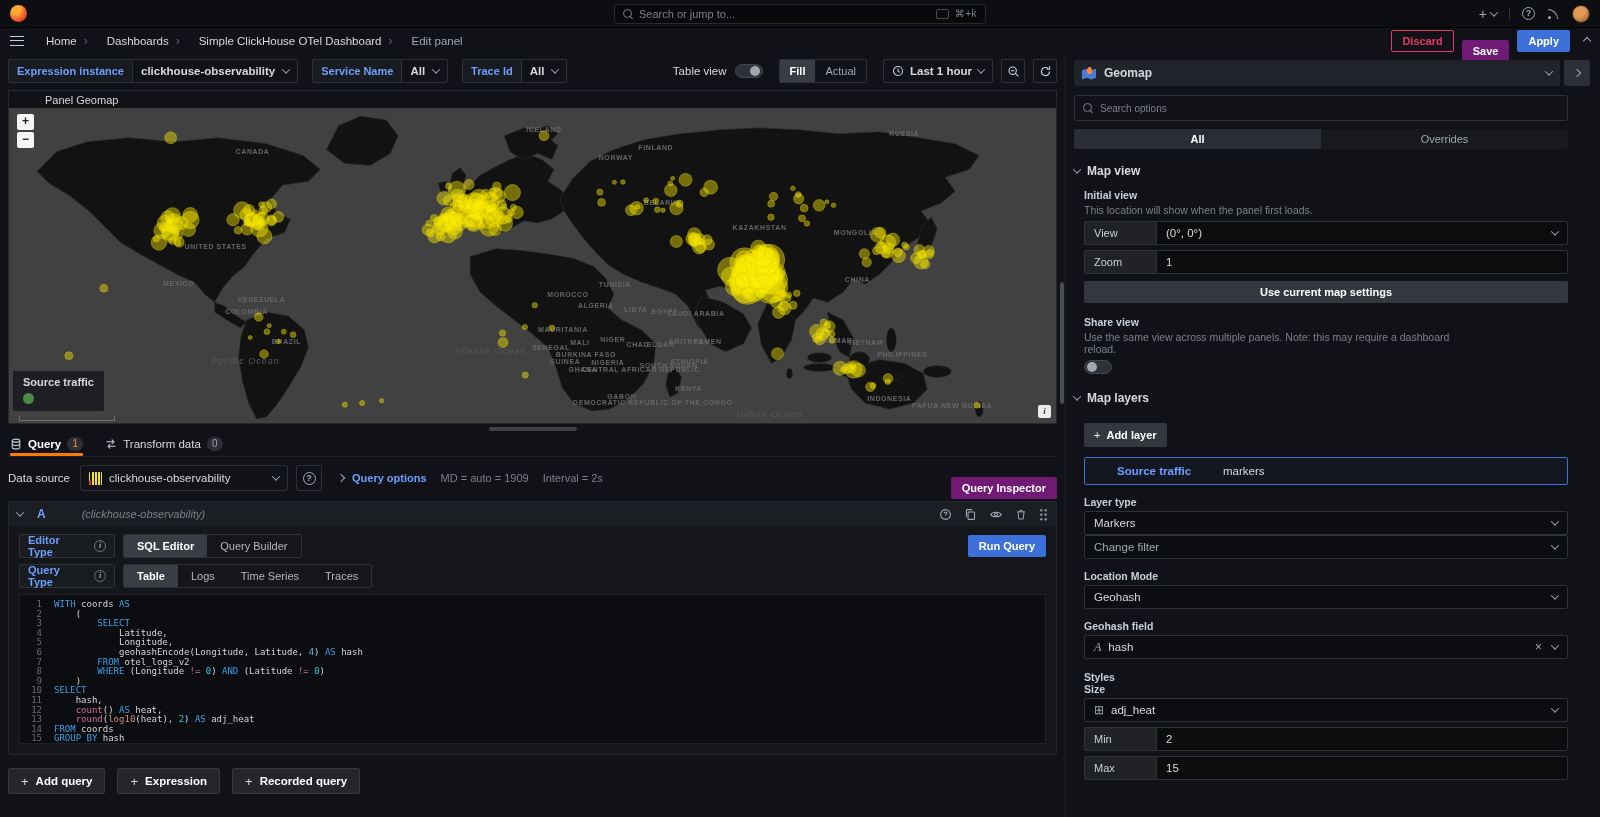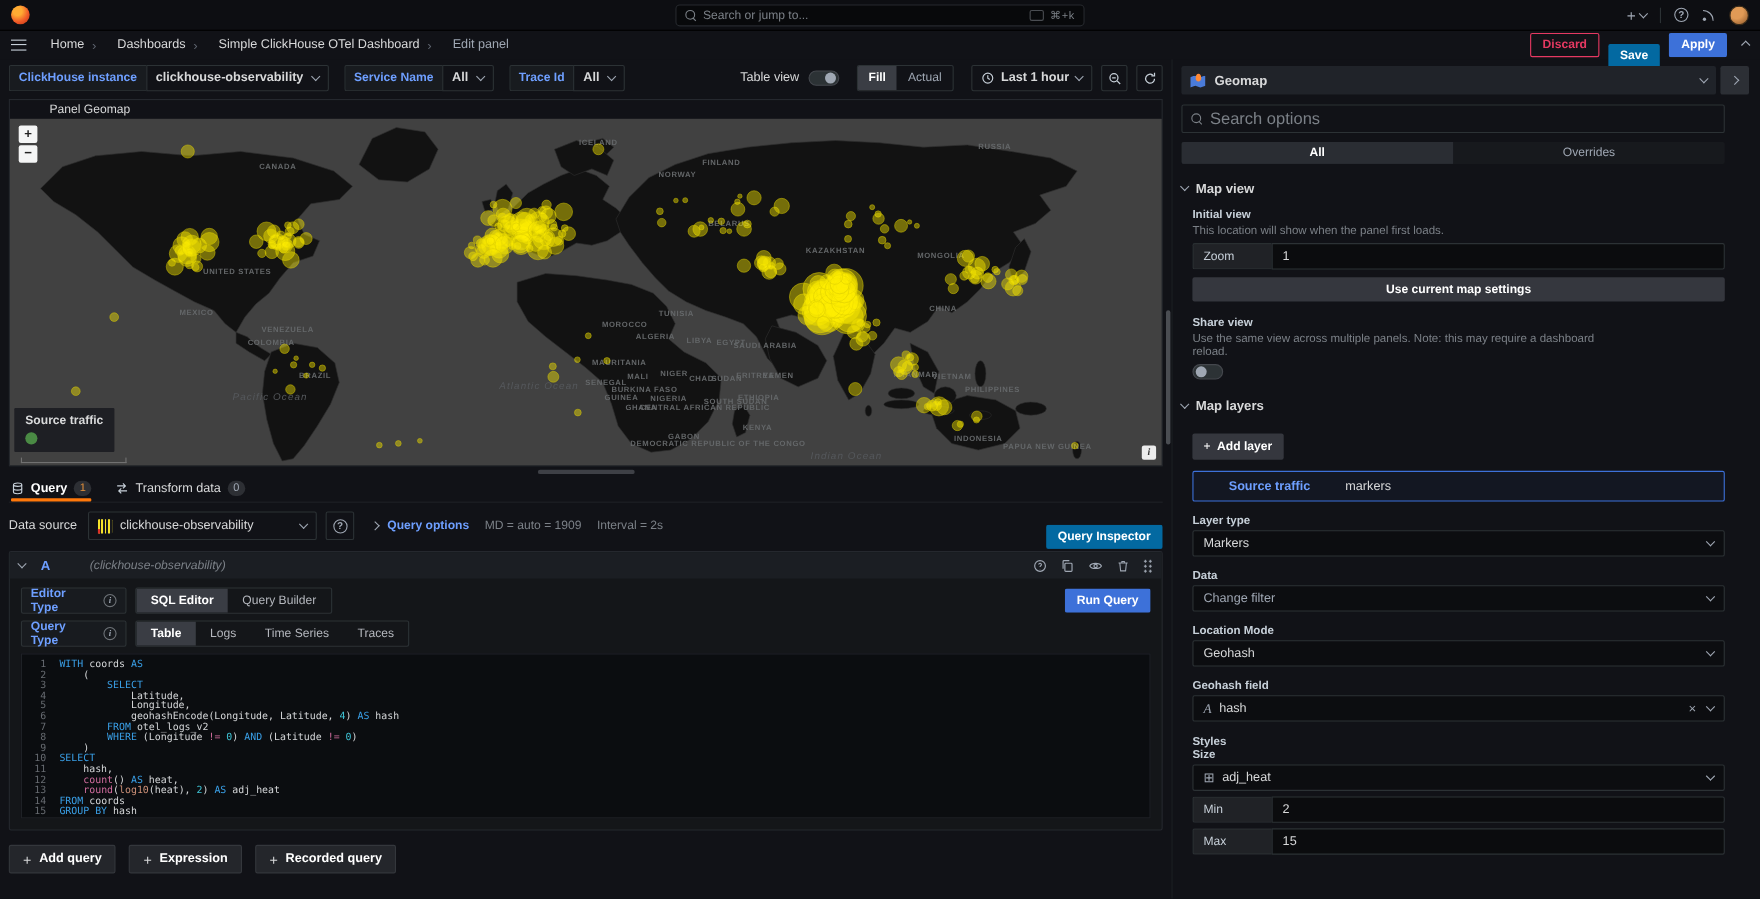--- a/index.html
+++ b/index.html
@@ -35,21 +35,21 @@
   .navrow2{ height:26px; display:flex; align-items:center; padding:0 10px; gap:10px; flex:0 0 26px; background:#111217;}
   .burger{ width:14px; height:10px; border-top:1.6px solid #c7d0d9; border-bottom:1.6px solid #c7d0d9; position:relative;}
   .burger::after{content:"";position:absolute;left:0;top:2.7px;width:14px;height:1.6px;background:#c7d0d9;}
   .crumbs{ display:flex; align-items:center; gap:7px; font-size:11.5px;}
   .crumb{ color:#d8d9da;padding-left:12px; }
   .crumb.dim{ color:#9fa7b3; }
   .crumb-sep{ color:#5f6570; font-size:12px; }
   .nav2-right{ margin-left:auto; display:flex; align-items:center; gap:8px;}
   .btn{ height:22px; border-radius:2px; font-size:11px; font-weight:bold; padding:0 10px; display:inline-flex; align-items:center; border:1px solid transparent; cursor:default;}
   .btn-danger{ color:#e63962; border-color:#e63962; background:transparent;}
-  .btn-sec{ background:#0369a1; color:#fff;margin-top:20px;}
+  .btn-sec{ background:#701a75; color:#fff;margin-top:20px;}
   .btn-primary{ background:#3d71d9; color:#fff;}
   .chev{ width:6px;height:6px;border-right:1.6px solid #9fa7b3;border-bottom:1.6px solid #9fa7b3; display:inline-block;}
   .chev.down{ transform:rotate(45deg) translate(-1px,-1px);}
   .chev.up{ transform:rotate(-135deg);}
   .chev.right{ transform:rotate(-45deg);}
 
   
   .main{ flex:1; display:flex; min-height:0;}
   .left-pane{ width:1065px; flex:0 0 1065px; padding:4px 8px 0 8px; position:relative;}
   .sidebar{ flex:1; border-left:1px solid #1c1e22; padding:4px 10px 0 8px; overflow:hidden;}
@@ -144,21 +144,21 @@
   
   .sb-head{ display:flex; align-items:center; gap:4px; margin-top:2px;}
   .sb-head .bar{ flex:1; height:26px; background:#202329; border-radius:2px; display:flex; align-items:center; gap:8px; padding:0 8px;}
   .sb-head .title{ font-size:12px; font-weight:bold; color:#d8d9da; flex:1;}
   .sb-head .collapse{ width:26px; height:26px; background:#2c2f35; border-radius:2px; display:flex; align-items:center; justify-content:center;}
   .geo-ico{ width:14px; height:13px; position:relative;}
   .geo-ico::before{ content:""; position:absolute; inset:2px 0 0 0; background:#4a7bd9; clip-path:polygon(0 15%,33% 0,66% 15%,100% 0,100% 85%,66% 100%,33% 85%,0 100%);}
   .geo-ico::after{ content:""; position:absolute; left:4.5px; top:0; width:5px; height:7px; background:#ff8833; border-radius:50% 50% 50% 50%/60% 60% 40% 40%;}
   .sb-content{ margin-right:22px;}
   .sb-search{ margin-top:9px; height:26px; border:1px solid #2c3235; border-radius:2px; display:flex; align-items:center; gap:7px; padding:0 8px;}
-  .sb-search input{ background:transparent; border:none; outline:none; color:#9fa7b3; font-size:15px; flex:1; font-family:"Liberation Sans",sans-serif;}
+  .sb-search input{ background:transparent; border:none; outline:none; color:#9fa7b3; font-size:10px; flex:1; font-family:"Liberation Sans",sans-serif;}
   .sb-search input::placeholder{ color:#7b8087;}
   .sb-tabs{ margin-top:8px; display:flex; height:20px; border-radius:2px; overflow:hidden; background:#17191d;}
   .sb-tabs .t{ flex:1; display:flex; align-items:center; justify-content:center; font-size:11px; color:#9fa7b3;}
   .sb-tabs .t.on{ background:#2a2d33; color:#fff; font-weight:bold;}
   .sec-head{ display:flex; align-items:center; gap:7px; margin:15px 0 0 0;}
   .sec-head .t{ font-size:12px; font-weight:bold; color:#d8d9da;}
   .fgroup{ margin-top:11px;}
   .flab{ font-size:10.5px; font-weight:bold; color:#c7d0d9; margin-bottom:3px;}
   .fdesc{ font-size:10.5px; color:#7b8087; margin-bottom:5px; line-height:12px;}
   .lvrow{ display:flex; height:24px; margin-top:5px;}
@@ -220,21 +220,21 @@
       <span class="chev up" style="margin-left:6px;"></span>
     </div>
   </div>
 
   <div class="main">
 
     <div class="left-pane">
 
       <div class="toolbar">
         <div class="var-group">
-          <span class="var-label">ClickHouse instance</span>
+          <span class="var-label">Expression instance</span>
           <span class="var-value">
               <span>clickhouse-observability</span>
               <span class="chev down"></span>
             </span>
         </div>
         <div class="var-group">
           <span class="var-label">Service Name</span>
           <span class="var-value">
               <span>All</span>
               <span class="chev down"></span>
@@ -865,20 +865,27 @@
         </div>
 
         <div class="sec-head">
           <span class="chev down"></span>
             <span class="t">Map view</span>
         </div>
         <div class="fgroup" style="margin-left:10px;">
           <div class="flab">Initial view</div>
           <div class="fdesc">This location will show when the panel first loads.</div>
           <div class="lvrow">
+            <span class="lcell">View</span>
+            <span class="vcell">
+                <span>(0°, 0°)</span>
+                <span class="caret-r chev down"></span>
+              </span>
+          </div>
+          <div class="lvrow">
             <span class="lcell">Zoom</span>
             <span class="vcell">
                 <span>1</span>
               </span>
           </div>
           <div class="blockbtn">Use current map settings</div>
           <div class="flab" style="margin-top:13px;">Share view</div>
           <div class="fdesc" style="max-width:390px;">Use the same view across multiple panels. Note: this may require a dashboard reload.</div>
           <div class="toggle">
               <div class="knob left"></div>
@@ -900,21 +907,20 @@
           </div>
 
           <div class="flab" style="margin-top:11px;">Layer type</div>
           <div class="dd">
               <span>Markers</span>
               <span class="right">
                 <span class="chev down"></span>
               </span>
             </div>
 
-          <div class="flab" style="margin-top:11px;">Data</div>
           <div class="dd">
               <span class="dim">Change filter</span>
               <span class="right">
                 <span class="chev down"></span>
               </span>
             </div>
 
           <div class="flab" style="margin-top:11px;">Location Mode</div>
           <div class="dd">
               <span>Geohash</span>

